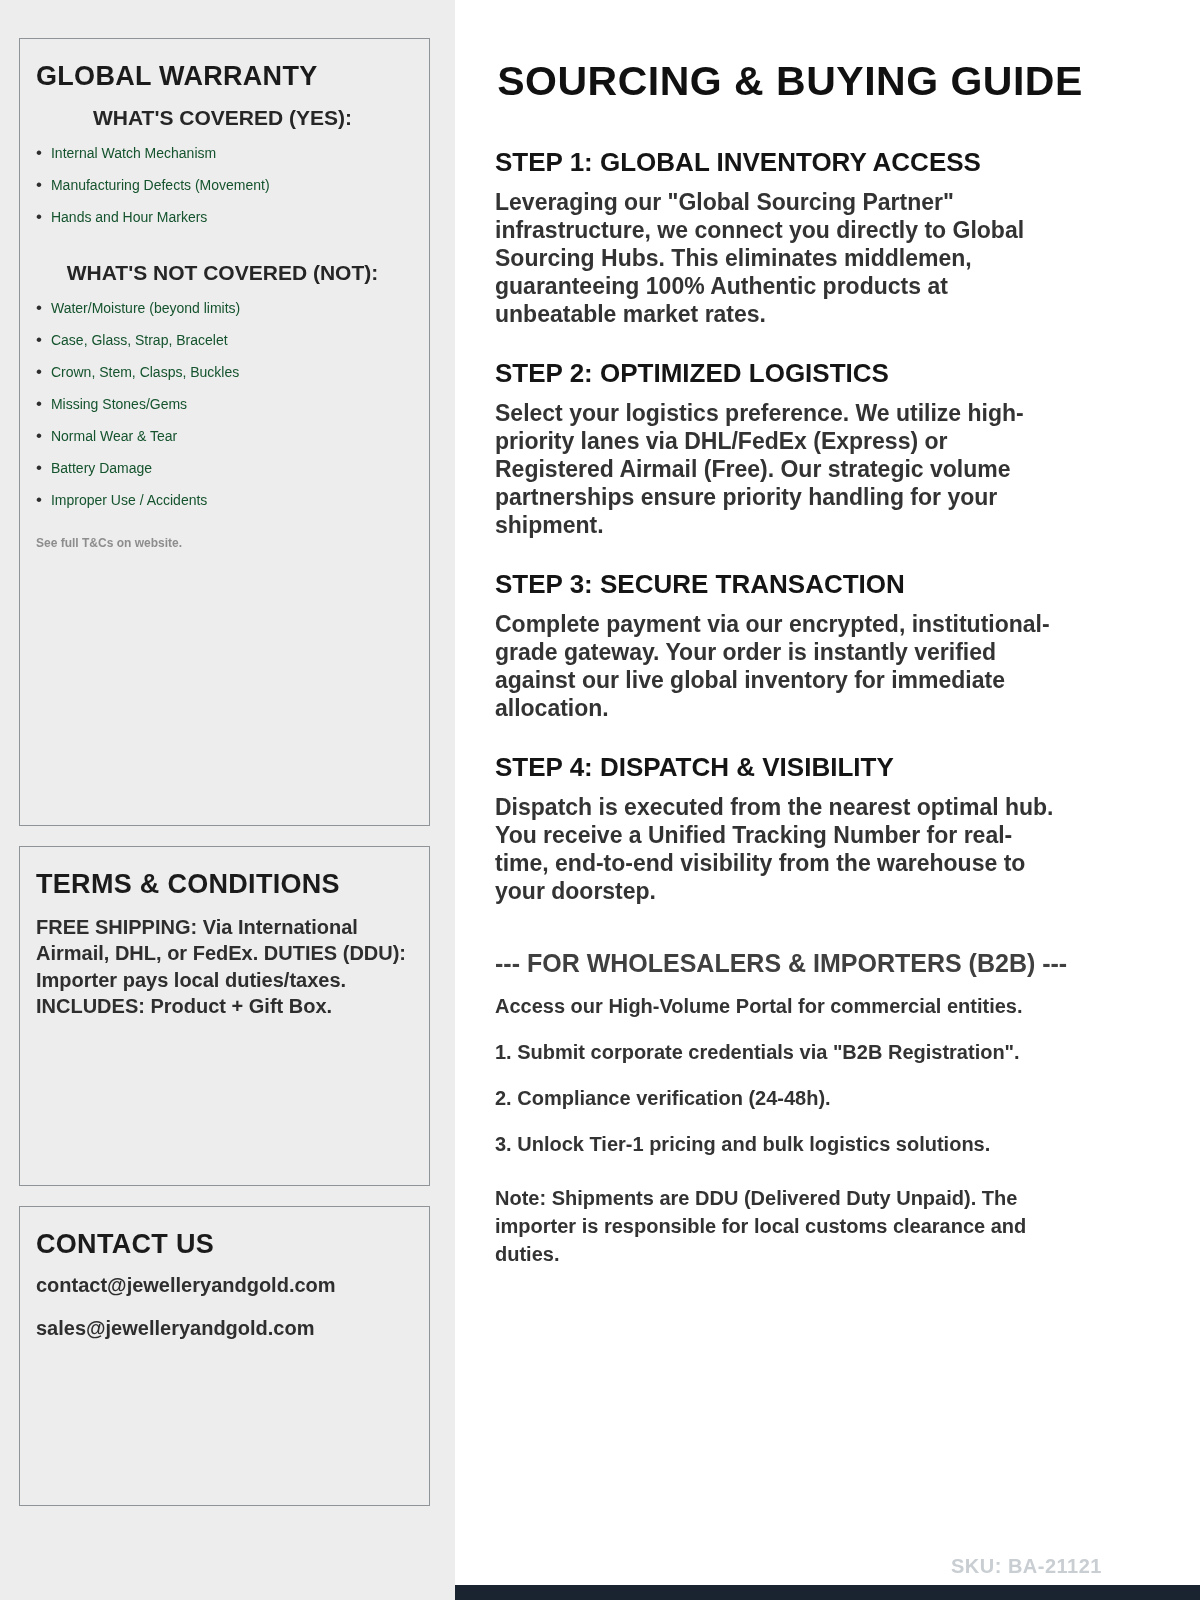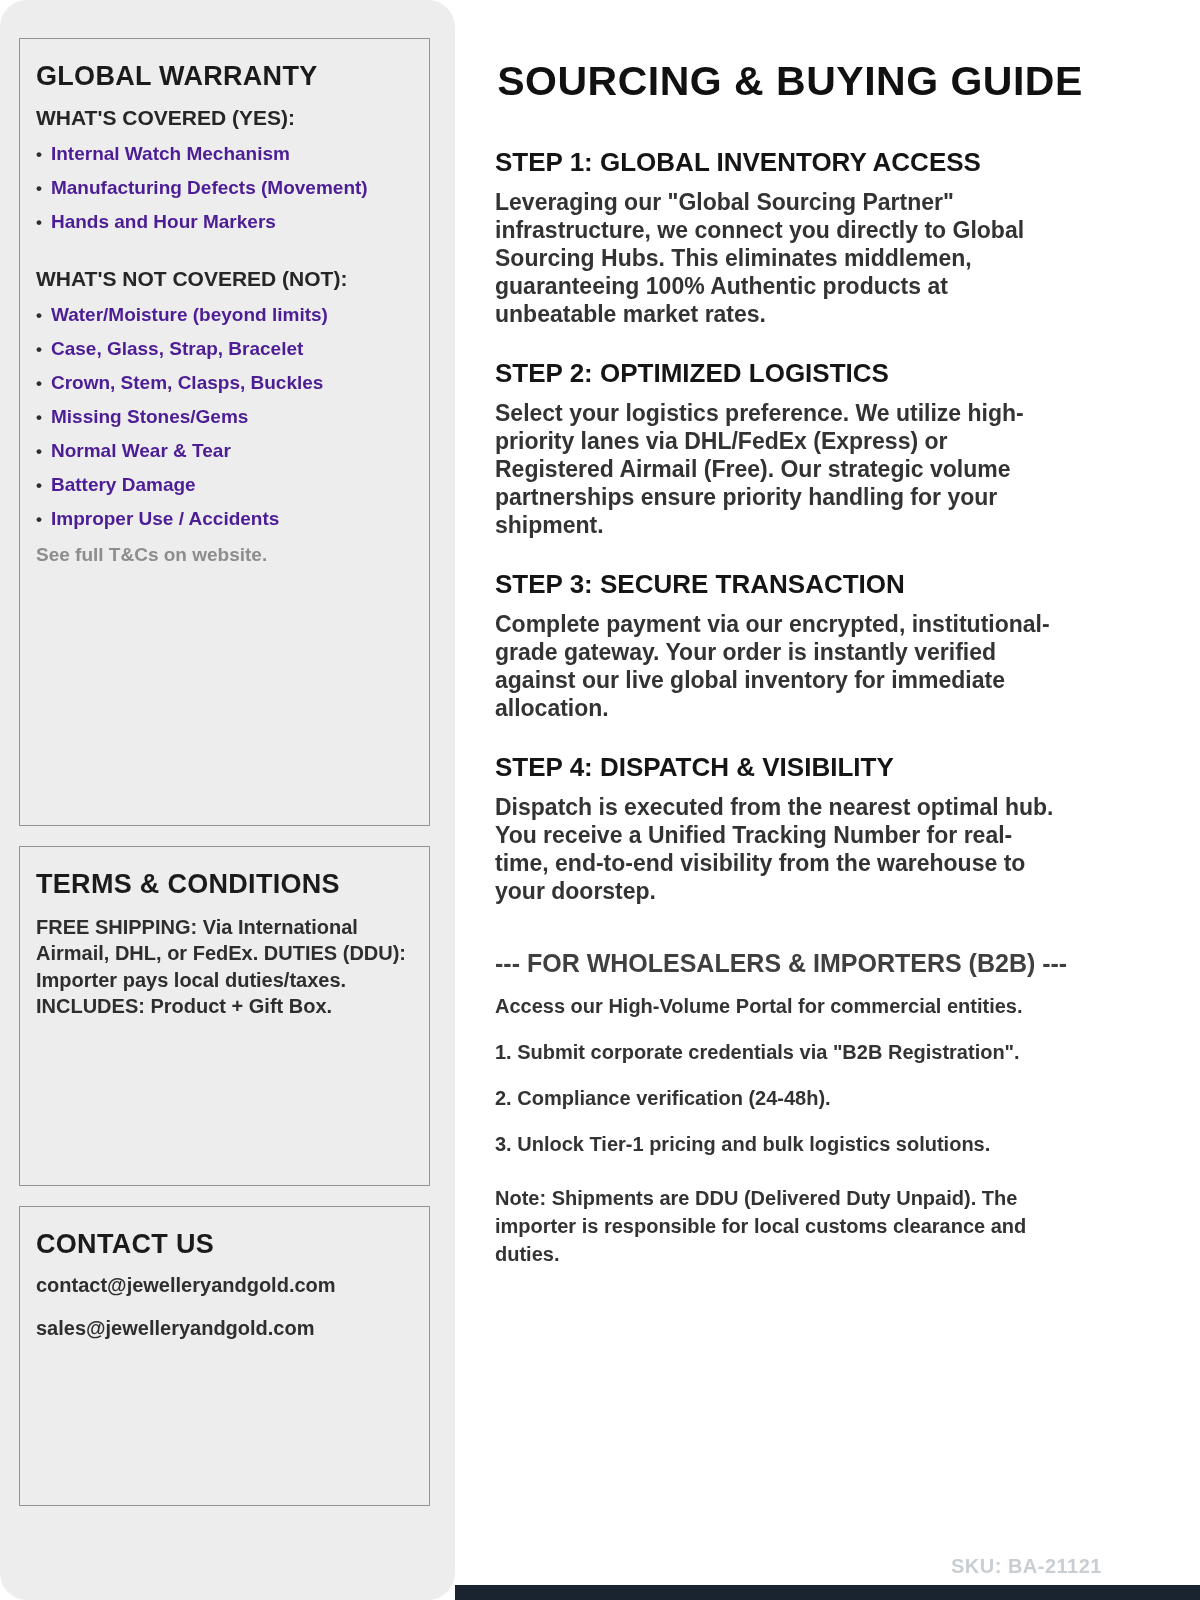--- a/index.html
+++ b/index.html
@@ -11,52 +11,52 @@
     color:#222;
     overflow:hidden;
   }
 
   
   .sidebar {
     position:absolute; left:0; top:0;
     width:455px; height:1600px;
     background:#ededed;
     padding:38px 24px 0 19px;
-    border-radius:27px;
   }
   .panel {
     border:1px solid #8f9499;
     width:411px;
     padding:22px 20px 20px 16px;
     margin-bottom:20px;
   }
   .panel-warranty { height:788px; }
   .panel-terms    { height:340px; }
   .panel-contact  { height:300px; }
 
   .panel h2 {
     font-size:27px; font-weight:700; color:#1b1b1b;
     letter-spacing:0.3px; margin-bottom:14px;
   }
   .sub-heading {
     font-size:21px; font-weight:700; color:#262626;
     margin:10px 0 14px 0;
+    text-align:center;
   }
   .sub-heading.second { margin-top:36px; }
   .bullet-list { list-style:none; }
   .bullet-list li {
-    font-size:19px; font-weight:700; color:#4c1d95;
+    font-size:14px; font-weight:400; color:#14532d;
     margin-bottom:15px; line-height:1.0;
   }
   .bullet-list li::before {
     content:"\2022"; font-size:17px; margin-right:9px; color:#2e2e2e;
   }
   .footnote {
-    margin-top:16px;
-    font-size:19px; font-weight:700; color:#8d8d8d;
+    margin-top:28px;
+    font-size:12px; font-weight:700; color:#8d8d8d;
   }
   .terms-body {
     font-size:20px; font-weight:700; color:#2e2e2e;
     line-height:1.32;
   }
   .contact-line {
     font-size:20px; font-weight:700; color:#2e2e2e;
     margin-bottom:20px;
   }
 

